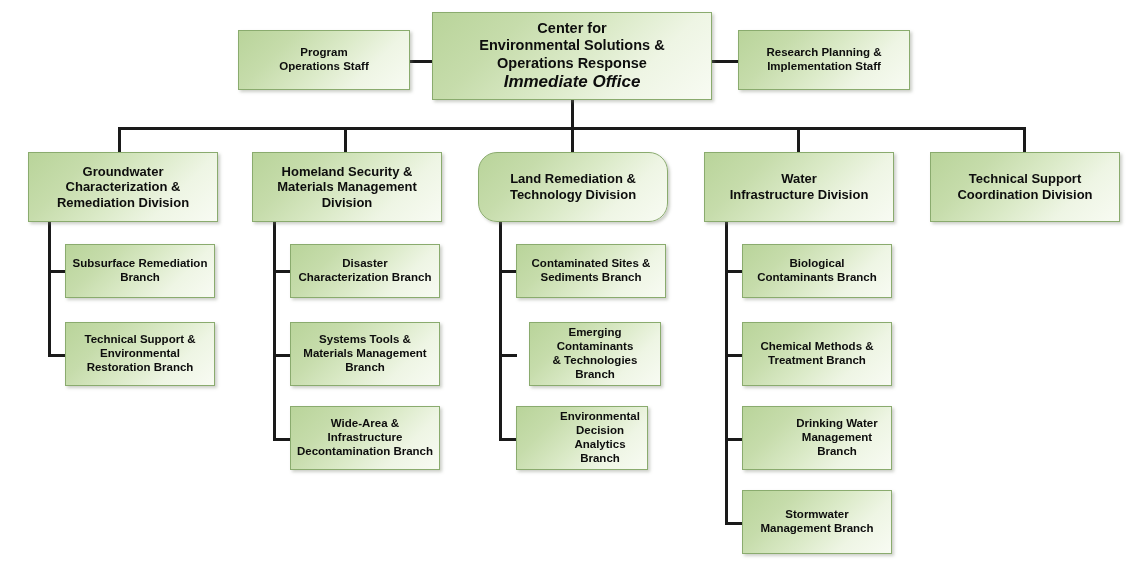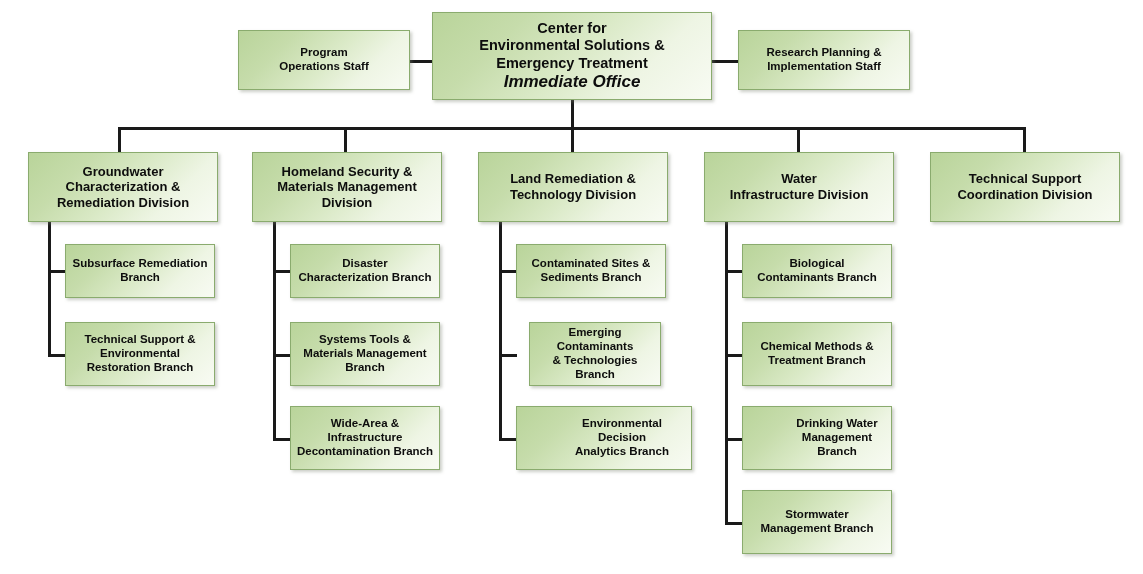--- a/index.html
+++ b/index.html
@@ -94,21 +94,21 @@
   <div class="conn h" style="left: 408px; top: 60px; width: 26px; background: rgb(26, 26, 26);"></div>
 
   <div class="node staff" style="left: 238px; top: 30px; width: 172px; height: 60px; border-color: rgb(138, 171, 110); color: rgb(13, 13, 13);">
     <span class="txt">Program<br>Operations Staff</span>
   </div>
 
   <div class="node root" style="left: 432px; top: 12px; width: 280px; height: 88px; border-color: rgb(138, 171, 110); color: rgb(13, 13, 13);">
     <span class="txt">
       <span>Center for</span><br>
       <span>Environmental Solutions &amp;</span><br>
-      <span>Emergency Treatment</span>
+      <span>Operations Response</span>
       <span class="sub">Immediate Office</span>
     </span>
   </div>
 
   <div class="conn h" style="left: 712px; top: 60px; width: 28px; background: rgb(26, 26, 26);"></div>
 
   <div class="node staff" style="left: 738px; top: 30px; width: 172px; height: 60px; border-color: rgb(138, 171, 110); color: rgb(13, 13, 13);">
     <span class="txt">Research Planning &amp;<br>Implementation Staff</span>
   </div>
 
@@ -122,21 +122,21 @@
   <div class="conn v" style="left: 1023px; top: 127px; height: 26px; background: rgb(26, 26, 26);"></div>
 
   <div class="node division" style="left: 28px; top: 152px; width: 190px; height: 70px; border-color: rgb(138, 171, 110); color: rgb(13, 13, 13); align-items: center;">
     <span class="txt">Groundwater<br>Characterization &amp;<br>Remediation Division</span>
   </div>
 
   <div class="node division" style="left: 252px; top: 152px; width: 190px; height: 70px; border-color: rgb(138, 171, 110); color: rgb(13, 13, 13);">
     <span class="txt">Homeland  Security &amp;<br>Materials Management<br>Division</span>
   </div>
 
-  <div class="node division" style="left: 478px; top: 152px; width: 190px; height: 70px; border-color: rgb(138, 171, 110); color: rgb(13, 13, 13);">
+  <div class="node division" style="left: 478px; top: 152px; width: 190px; height: 70px; border-color: rgb(138, 171, 110); color: rgb(13, 13, 13); border-radius: 19px;">
     <span class="txt">Land Remediation &amp;<br>Technology Division</span>
   </div>
 
   <div class="node division" style="left: 704px; top: 152px; width: 190px; height: 70px; border-color: rgb(138, 171, 110); color: rgb(13, 13, 13);">
     <span class="txt">Water<br>Infrastructure Division</span>
   </div>
 
   <div class="node division" style="left: 930px; top: 152px; width: 190px; height: 70px; border-color: rgb(138, 171, 110); color: rgb(13, 13, 13);">
     <span class="txt">Technical Support<br>Coordination Division</span>
   </div>
@@ -176,21 +176,21 @@
   <div class="conn h" style="left: 499px; top: 438px; width: 18px; background: rgb(26, 26, 26);"></div>
 
   <div class="node branch" style="left: 516px; top: 244px; width: 150px; height: 54px; border-color: rgb(138, 171, 110); color: rgb(13, 13, 13);">
     <span class="txt">Contaminated Sites &amp;<br>Sediments Branch</span>
   </div>
 
   <div class="node branch" style="left: 488px; top: 322px; width: 132px; height: 64px; border-color: rgb(138, 171, 110); color: rgb(13, 13, 13); margin-left: 41px;">
     <span class="txt">Emerging Contaminants<br>&amp; Technologies Branch</span>
   </div>
 
-  <div class="node branch" style="left: 516px; top: 406px; width: 176px; height: 64px; border-color: rgb(138, 171, 110); color: rgb(13, 13, 13); padding-left: 36px;">
+  <div class="node branch" style="left: 516px; top: 406px; width: 132px; height: 64px; border-color: rgb(138, 171, 110); color: rgb(13, 13, 13); padding-left: 36px;">
     <span class="txt">Environmental Decision<br>Analytics Branch</span>
   </div>
 
   <div class="conn v" style="left: 725px; top: 222px; height: 303px; background: rgb(26, 26, 26);"></div>
   <div class="conn h" style="left: 725px; top: 270px; width: 18px; background: rgb(26, 26, 26);"></div>
   <div class="conn h" style="left: 725px; top: 354px; width: 18px; background: rgb(26, 26, 26);"></div>
   <div class="conn h" style="left: 725px; top: 438px; width: 18px; background: rgb(26, 26, 26);"></div>
   <div class="conn h" style="left: 725px; top: 522px; width: 18px; background: rgb(26, 26, 26);"></div>
 
   <div class="node branch" style="left: 742px; top: 244px; width: 150px; height: 54px; border-color: rgb(138, 171, 110); color: rgb(13, 13, 13);">

